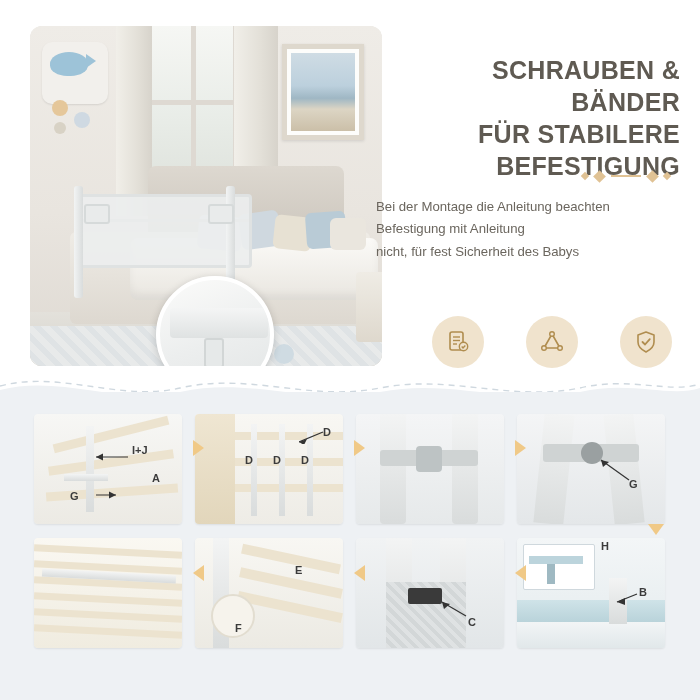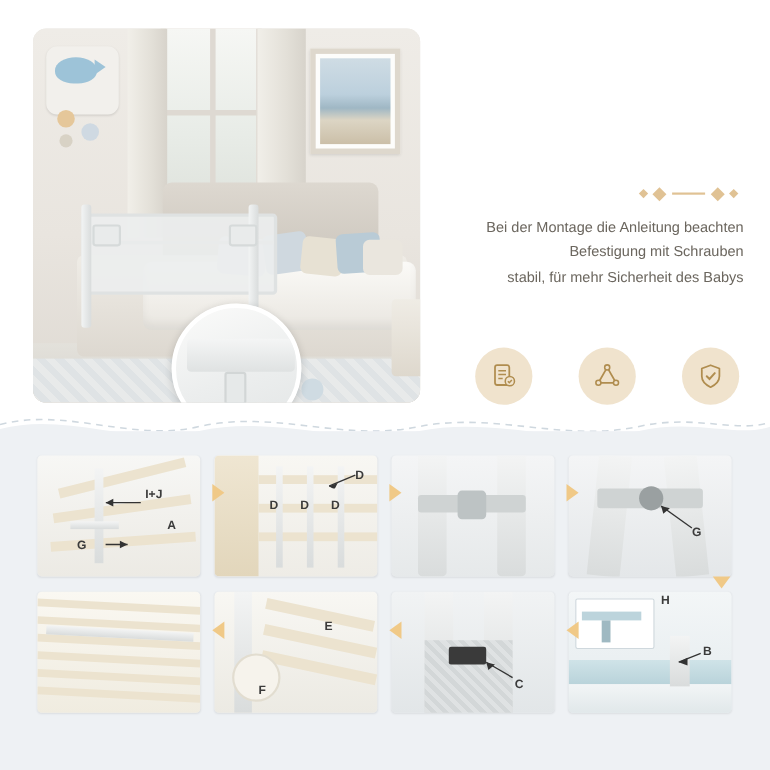--- a/index.html
+++ b/index.html
@@ -192,21 +192,21 @@
     display: flex; align-items: center; justify-content: flex-end; gap: 7px;
   }
   .dia {
     width: 9px; height: 9px; background: #e0c294; transform: rotate(45deg);
   }
   .dia.small { width: 6px; height: 6px; }
   .dia.line { width: 30px; height: 2px; background: #e0c294; transform: none; }
 
   .bullets {
     position: absolute; left: 376px; top: 196px; width: 300px;
-    text-align: right;
+    text-align: left;
     color: #6b665e;
     font-size: 13.2px;
     line-height: 1.62;
   }
   .bullets div { margin-bottom: 1px; }
 
   .icon-row {
     position: absolute; left: 432px; top: 316px; width: 240px;
     display: flex; justify-content: space-between;
   }
@@ -339,33 +339,38 @@
       <div class="rail-post b"></div>
       <div class="rail-tab t1"></div>
       <div class="rail-tab t2"></div>
 
       <div class="zoom-circle">
         <div class="zoom-bar"></div>
         <div class="zoom-clip"></div>
       </div>
     </div>
 
+    <div class="headline">
+      <div>SCHRAUBEN &amp; BÄNDER</div>
+      <div>FÜR STABILERE</div>
+      <div>BEFESTIGUNG</div>
+    </div>
 
     <div class="divider">
       <span class="dia small"></span>
       <span class="dia"></span>
       <span class="dia line"></span>
       <span class="dia"></span>
       <span class="dia small"></span>
     </div>
 
     <div class="bullets">
       <div>Bei der Montage die Anleitung beachten</div>
-      <div>Befestigung mit Schrauben</div>
-      <div>stabil, für mehr Sicherheit des Babys</div>
+      <div>Befestigung mit Anleitung</div>
+      <div>nicht, für fest Sicherheit des Babys</div>
     </div>
 
     <div class="icon-row">
       <div class="circ">
         <svg width="26" height="26" viewBox="0 0 26 26">
           <rect x="5" y="3" width="13" height="18" rx="2" fill="none" stroke="#b08d4f" stroke-width="1.6"></rect>
           <line x1="8" y1="8" x2="15" y2="8" stroke="#b08d4f" stroke-width="1.4"></line>
           <line x1="8" y1="11.5" x2="15" y2="11.5" stroke="#b08d4f" stroke-width="1.4"></line>
           <line x1="8" y1="15" x2="12" y2="15" stroke="#b08d4f" stroke-width="1.4"></line>
           <circle cx="18.5" cy="17.5" r="4.2" fill="#f0e3cd" stroke="#b08d4f" stroke-width="1.4"></circle>

